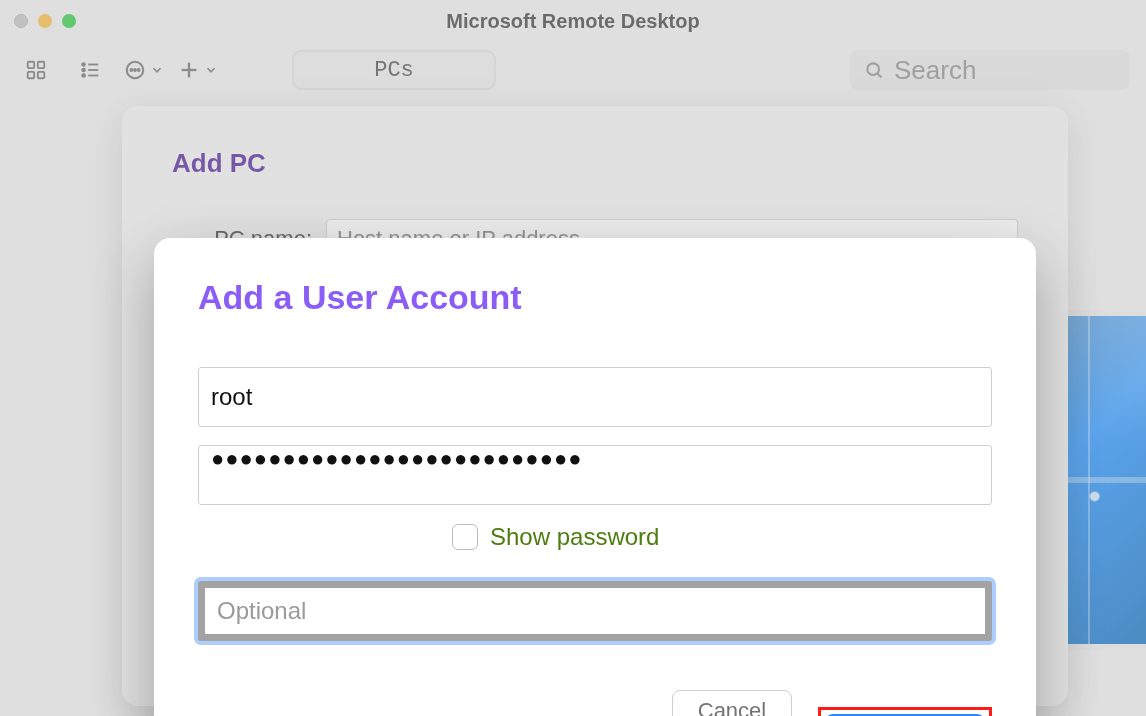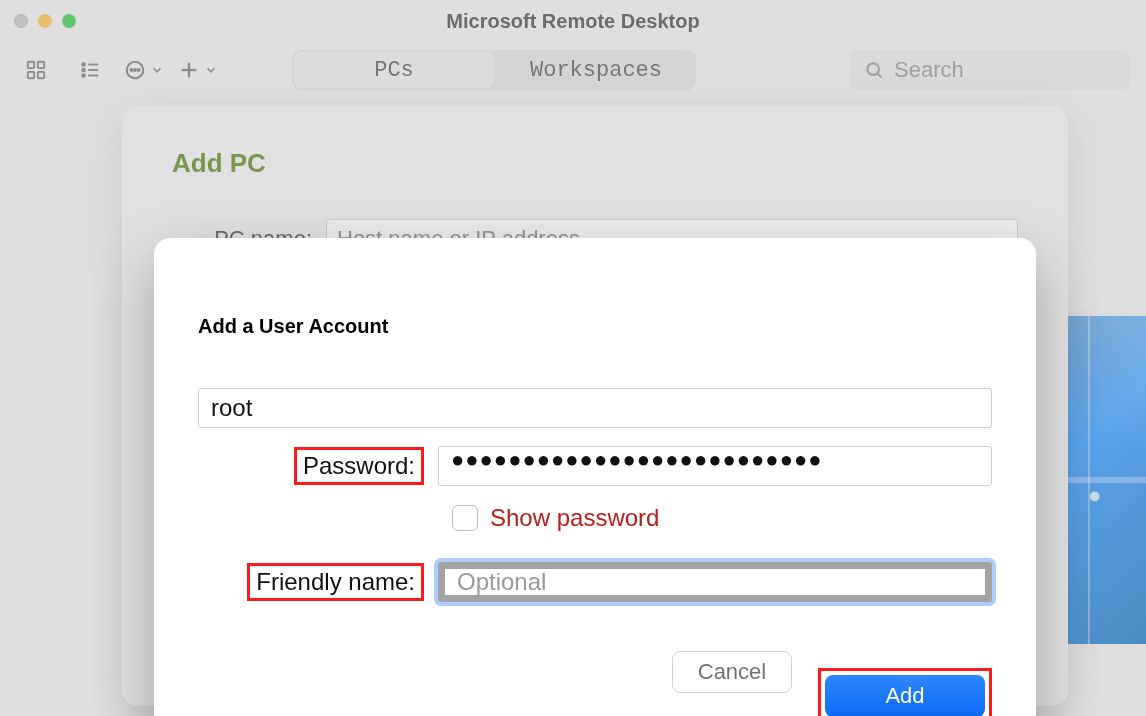--- a/index.html
+++ b/index.html
@@ -70,35 +70,35 @@
     .search {
       margin-left: auto;
       display: flex; align-items: center;
       background: #e3e3e3;
       border-radius: 8px;
       height: 40px;
       padding: 0 14px;
       width: 280px;
       color: #8a8a8a;
       gap: 10px;
-      font-size: 22px;
+      font-size: 26px;
     }
 
     
     .addpc-sheet {
       position: absolute;
       top: 106px; left: 122px;
       width: 946px; height: 600px;
       background: #efefef;
       border-radius: 16px;
       box-shadow: 0 10px 40px rgba(0,0,0,0.15);
       padding: 42px 50px;
       z-index: 2;
     }
-    .addpc-title { font-size: 26px; font-weight: 700; color: #4d7c0f; }
+    .addpc-title { font-size: 26px; font-weight: 700; color: #4c1d95; }
     .addpc-row { display:flex; align-items:center; margin-top: 40px; gap: 14px; }
     .addpc-label { width: 140px; text-align:right; font-size: 22px; color:#333; }
     .addpc-input {
       flex: 1; height: 40px; background:#fff;
       border:1px solid #d0d0d0; border-radius:4px;
       padding: 0 10px; font-size: 22px; color:#9a9a9a;
     }
 
     
     .desktop-thumb {
@@ -123,45 +123,45 @@
     .modal {
       position: absolute;
       top: 238px; left: 154px;
       width: 882px;
       background: #fff;
       border-radius: 16px;
       box-shadow: 0 22px 60px rgba(0,0,0,0.28);
       z-index: 10;
       padding: 40px 44px 34px;
     }
-    .modal-title { font-size: 20px; font-weight: 700; color:#000000; margin-bottom: 50px; margin-top: 37px; }
+    .modal-title { font-size: 34px; font-weight: 700; color:#8b5cf6; margin-bottom: 50px; }
     .form-row { display:flex; align-items:center; margin-bottom: 18px; }
     .label-col {
       width: 240px; text-align:right; padding-right: 14px;
       font-size: 24px; color:#111;
     }
     .hl { border: 3px solid #ff1a1a; padding: 2px 6px; display:inline-block; }
     .field {
       flex: 1;
-      height: 40px;
+      height: 60px;
       border: 1px solid #cfcfcf;
       border-radius: 3px;
       padding: 0 12px;
       font-size: 24px;
       color: #111;
       background:#fff;
       outline: none;
     }
     .field::placeholder { color:#9a9a9a; }
     .field.focus {
       border: 7px solid #a3a3a3;
       box-shadow: 0 0 0 4px rgba(73,144,255,0.45);
     }
     .pwdots { letter-spacing: 1px; font-size: 22px; }
-    .checkbox-row { display:flex; align-items:center; margin: 8px 0 30px 254px; gap:12px; font-size:24px; color:#b91c1c; }
+    .checkbox-row { display:flex; align-items:center; margin: 8px 0 30px 254px; gap:12px; font-size:24px; color:#4d7c0f; }
     .cb { width:26px; height:26px; border:1px solid #bcbcbc; border-radius:6px; background:#fff; }
     .actions { display:flex; justify-content:flex-end; gap: 26px; align-items:center; }
     .btn {
       height: 42px; min-width: 120px; padding: 0 24px;
       border-radius: 8px; font-size: 22px;
       display:flex; align-items:center; justify-content:center;
       cursor: pointer;
     }
     .btn.cancel { background:#fff; border:1px solid #cfcfcf; color:#737373; }
     .btn.add {
@@ -222,23 +222,20 @@
       </svg>
     <svg width="14" height="14" viewBox="0 0 24 24" fill="none" stroke="#6a6a6a" stroke-width="3">
         <polyline points="6 9 12 15 18 9"></polyline>
       </svg>
   </div>
 
   <div class="segmented">
     <div class="seg active">
         <span>PCs</span>
       </div>
-    <div class="seg">
-        <span>Workspaces</span>
-      </div>
   </div>
 
   <div class="search">
     <svg width="20" height="20" viewBox="0 0 24 24" fill="none" stroke="#8a8a8a" stroke-width="2.5">
         <circle cx="11" cy="11" r="7"></circle>
         <line x1="21" y1="21" x2="16.5" y2="16.5"></line>
       </svg>
     <span>Search</span>
   </div>
 </div>
@@ -256,31 +253,29 @@
 <div class="dim"></div>
 
 <div class="modal">
   <div class="modal-title">Add a User Account</div>
 
   <div class="form-row">
     <input class="field" value="root" style="">
   </div>
 
   <div class="form-row">
-    <div class="label-col"><span class="hl">Password:</span></div>
     <div class="field pwdots">●●●●●●●●●●●●●●●●●●●●●●●●●●</div>
   </div>
 
   <div class="checkbox-row">
     <div class="cb"></div>
     <span>Show password</span>
   </div>
 
   <div class="form-row">
-    <div class="label-col"><span class="hl">Friendly name:</span></div>
     <input class="field focus" placeholder="Optional" style="">
   </div>
 
   <div class="actions">
     <div class="btn cancel">
         <span>Cancel</span>
       </div>
     <div class="add-wrap">
       <div class="btn add">
           <span>Add</span>

